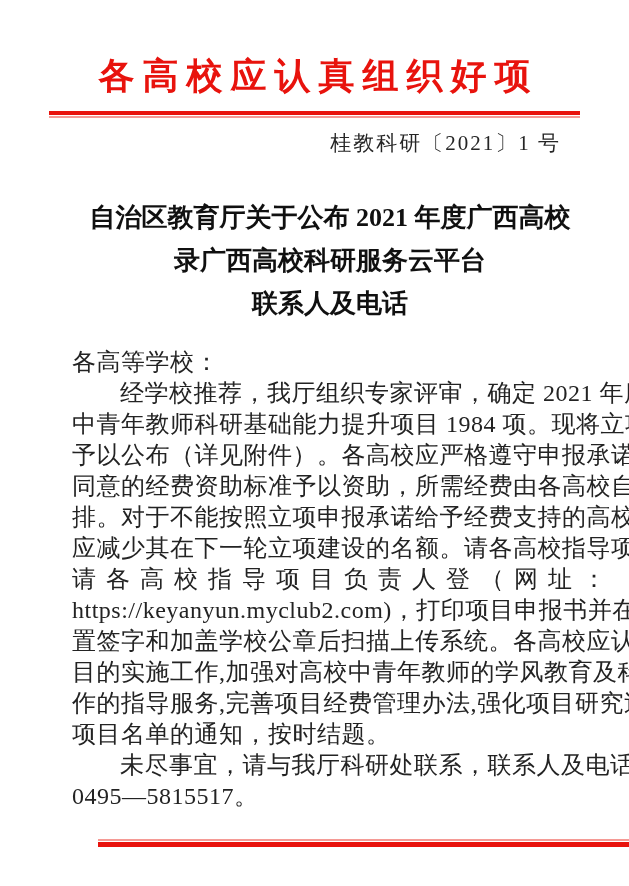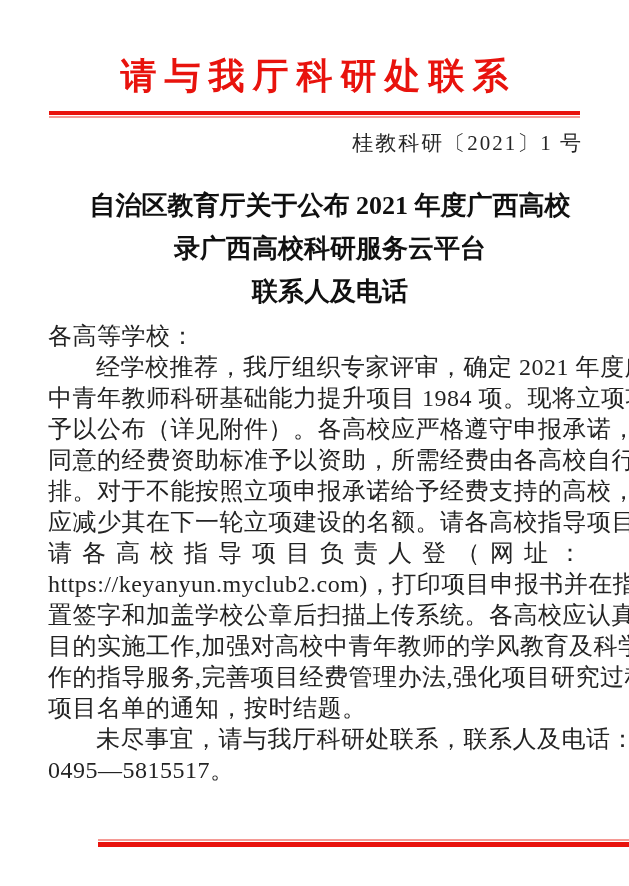--- a/index.html
+++ b/index.html
@@ -26,57 +26,57 @@
   .rule-top{margin-top:15px;}
   .rule .band-a{height:4px;background:#e8130d;}
   .rule .band-gap{height:1px;background:#ffffff;}
   .rule .band-b{height:2px;background:#f59a95;}
   .rule-bottom{position:absolute;top:839px;left:49px;}
   .rule-bottom .band-a{height:2px;background:#f59a95;}
   .rule-bottom .band-gap{height:1px;background:#ffffff;}
   .rule-bottom .band-b{height:5px;background:#e8130d;}
   .doc-number{
     margin-top:12px;
-    padding-right:46px;
+    padding-right:68px;
     text-align:right;
     font-size:21px;
     line-height:26px;
     letter-spacing:2px;
     color:#252525;
     white-space:nowrap;
   }
   .title{
-    margin:28px 0 0 0;
+    margin:40px 0 0 0;
     text-align:center;
     font-size:26px;
     line-height:43px;
     font-weight:bold;
     color:#101010;
     padding-left:31px;
   }
   .title .title-line{display:block;white-space:nowrap;}
   .body-text{
-    margin-top:8px;
-    padding-left:48px;
+    margin-top:22px;
+    padding-left:72px;
     width:543px;
     font-size:24px;
     line-height:31px;
     letter-spacing:0.5px;
     color:#232323;
   }
   .body-text .line{white-space:nowrap;}
   .body-text .line.indent{text-indent:2em;}
   .body-text .line.spread{letter-spacing:10px;}
 </style>
 </head>
 <body>
 
 <div class="page">
 
-  <div class="agency">请与我厅科研处联系</div>
+  <div class="agency">各高校应认真组织好项</div>
 
   <div class="rule rule-top">
     <div class="band-a"></div>
     <div class="band-gap"></div>
     <div class="band-b"></div>
   </div>
 
   <div class="doc-number">桂教科研〔2021〕1 号</div>
 
   <h1 class="title">

